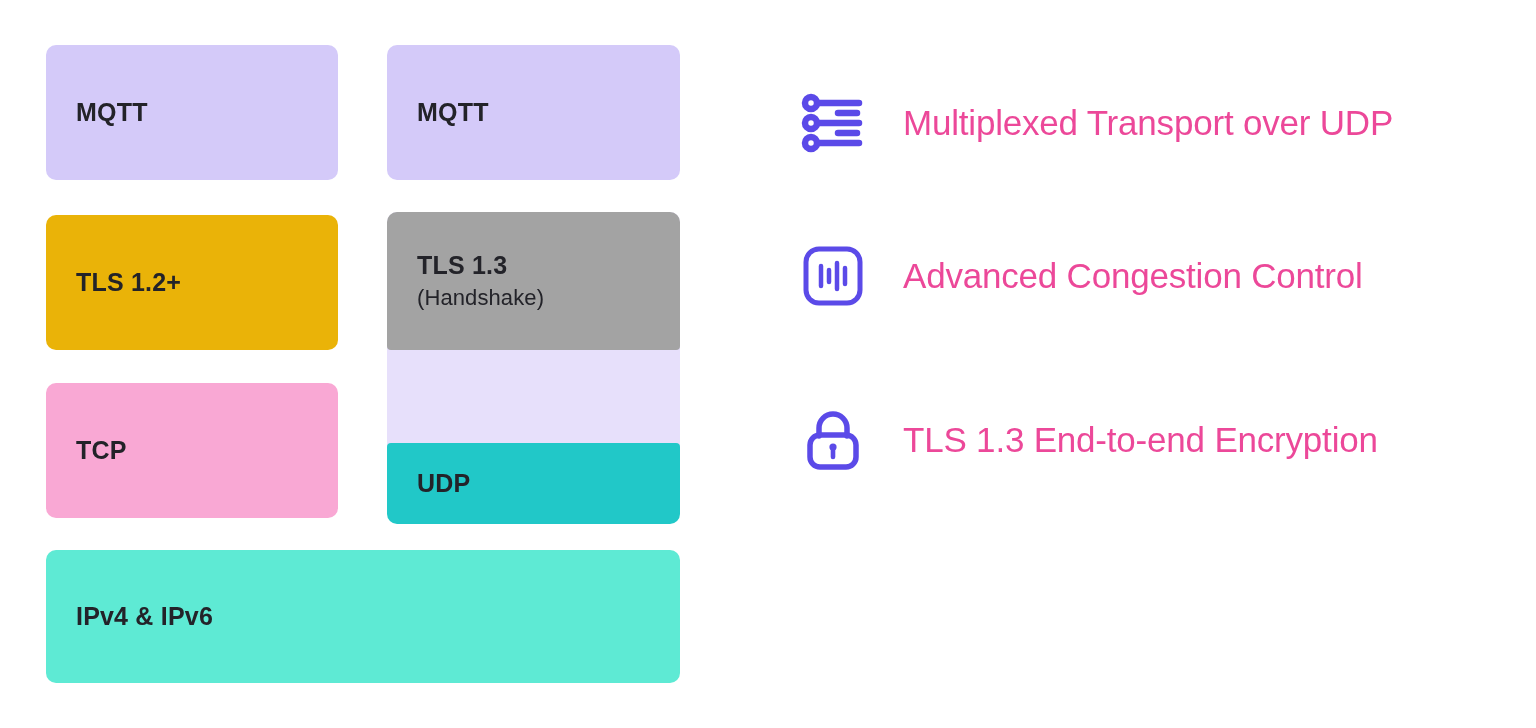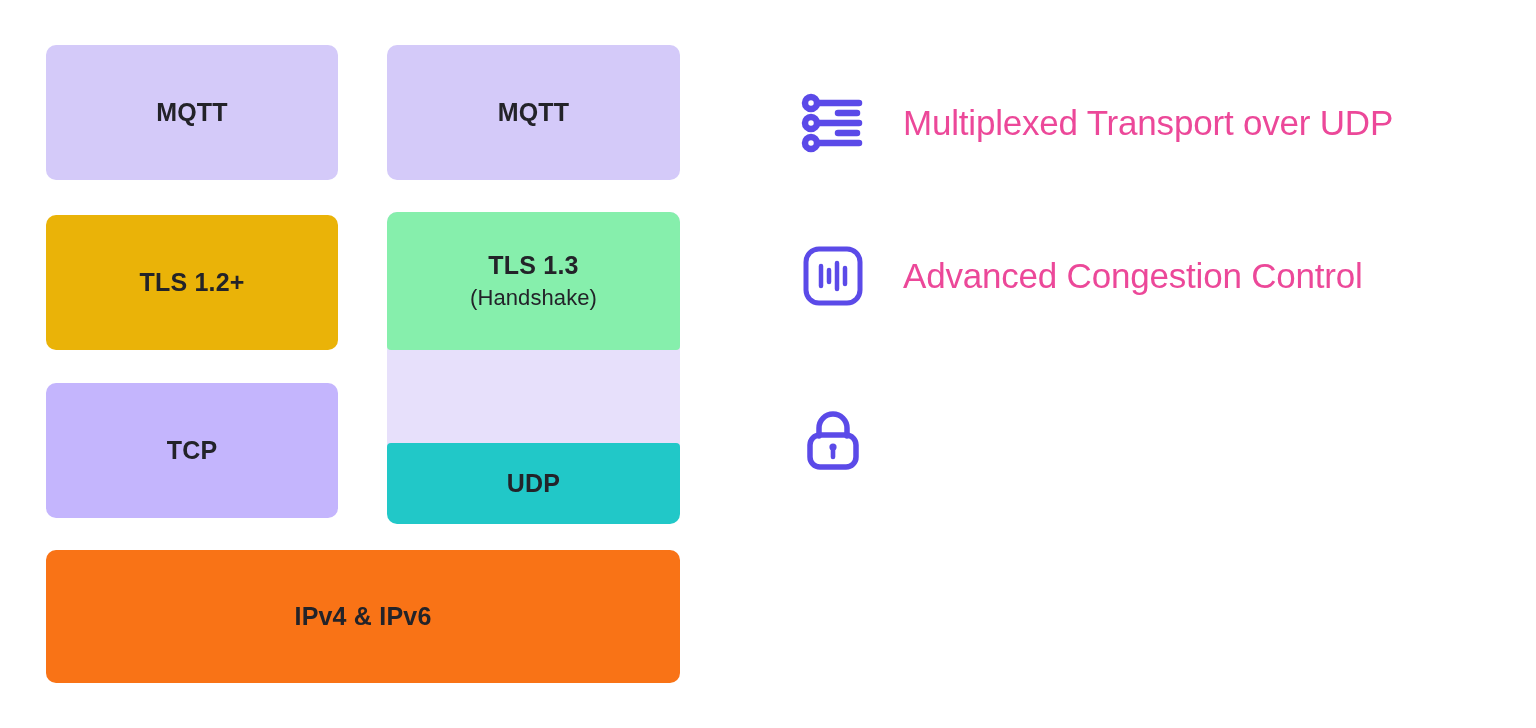--- a/index.html
+++ b/index.html
@@ -24,70 +24,71 @@
     top: 0;
     width: 740px;
     height: 728px;
   }
 
   .stack-box {
     position: absolute;
     border-radius: 10px;
     display: flex;
     flex-direction: column;
-    align-items: center;
+    align-items: flex-start;
     justify-content: center;
     box-sizing: border-box;
     text-align: center;
     color: #232329;
     line-height: 1.18;
+    padding-left: 30px;
   }
 
   .stack-box .box-title {
     font-size: 25px;
     font-weight: 700;
     letter-spacing: .2px;
   }
   .stack-box .box-sub {
     font-size: 22px;
     font-weight: 400;
     letter-spacing: .1px;
     margin-top: 4px;
   }
 
   
   #box-mqtt-tcp  { left: 46px;  top: 45px;  width: 292px; height: 135px; background: #d4caf9; }
   #box-tls12     { left: 46px;  top: 215px; width: 292px; height: 135px; background: #eab308; }
-  #box-tcp       { left: 46px;  top: 383px; width: 292px; height: 135px; background: #c4b5fd; }
+  #box-tcp       { left: 46px;  top: 383px; width: 292px; height: 135px; background: #f9a8d4; }
 
   
   #box-mqtt-quic { left: 387px; top: 45px;  width: 293px; height: 135px; background: #d4caf9; }
 
   #quic-container {
     position: absolute;
     left: 387px;
     top: 212px;
     width: 293px;
     height: 306px;
     background: #e7e0fb;
     border-radius: 10px;
   }
   #box-tls13 {
     left: 387px; top: 212px; width: 293px; height: 138px;
-    background: #86efac;
+    background: #a3a3a3;
     border-radius: 10px 10px 4px 4px;
   }
   #box-udp {
     left: 387px; top: 443px; width: 293px; height: 81px;
     background: #21c8c8;
     border-radius: 4px 4px 10px 10px;
   }
 
   
-  #box-ip { left: 46px; top: 550px; width: 634px; height: 133px; background: #f97316; }
+  #box-ip { left: 46px; top: 550px; width: 634px; height: 133px; background: #5eead4; }
 
   
   #feature-list {
     position: absolute;
     left: 795px;
     top: 0;
     width: 741px;
     height: 728px;
   }
   .feature-row {
@@ -193,15 +194,16 @@
 
   <div class="feature-row" id="feature-row-2">
     <span class="feature-icon">
       <svg width="72" height="72" viewBox="0 0 72 72" aria-hidden="true">
         <path d="M22 32 V24 a14 14 0 0 1 28 0 V32" fill="none" stroke="#5b4ae8" stroke-width="5.5" stroke-linecap="round"></path>
         <rect x="13" y="31" width="46" height="32" rx="10" ry="10" fill="none" stroke="#5b4ae8" stroke-width="5.5"></rect>
         <circle cx="36" cy="43" r="3.6" fill="#5b4ae8"></circle>
         <line x1="36" y1="45" x2="36" y2="53" stroke="#5b4ae8" stroke-width="4.6" stroke-linecap="round"></line>
       </svg>
     </span>
+    <span class="feature-label">TLS 1.3 End-to-end Encryption</span>
   </div>
 
 </div>
 
 </body></html>

